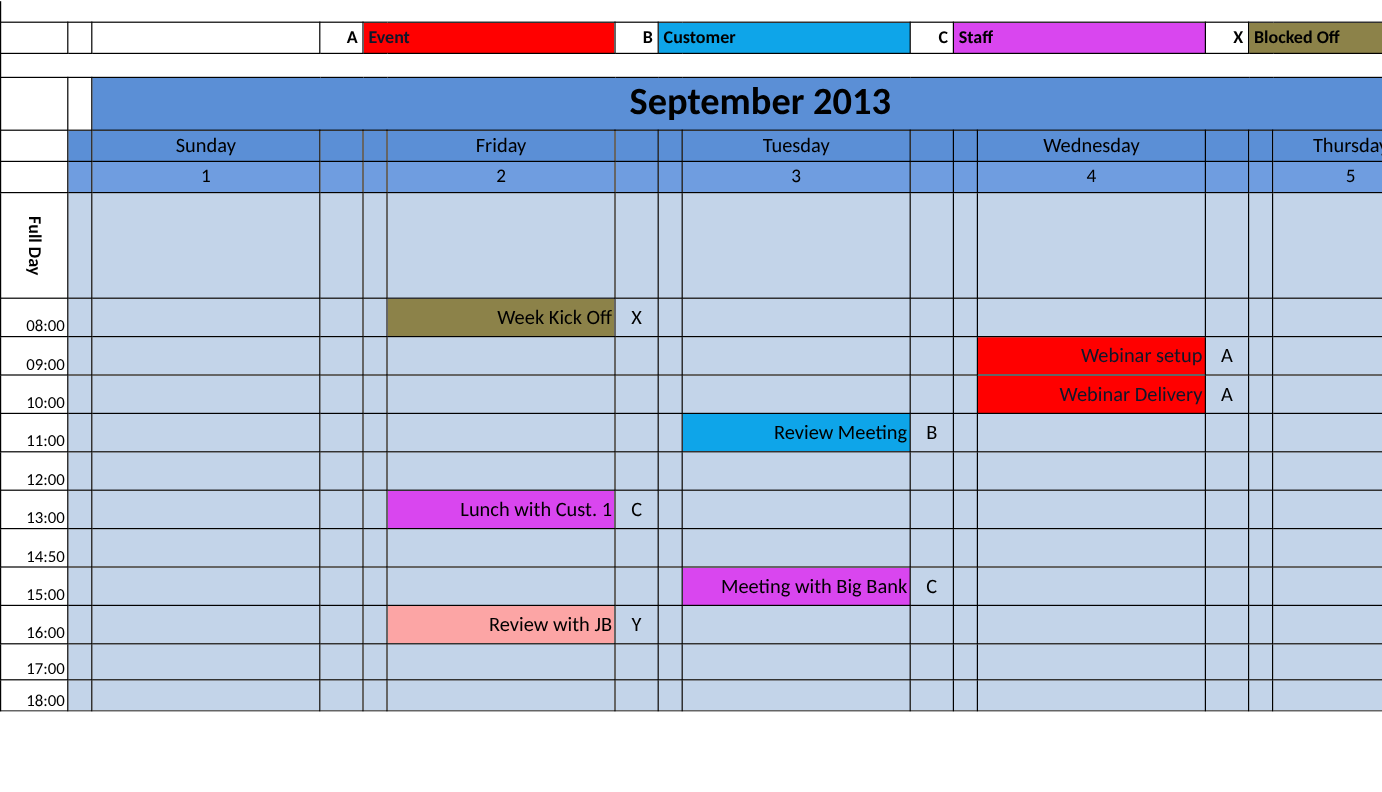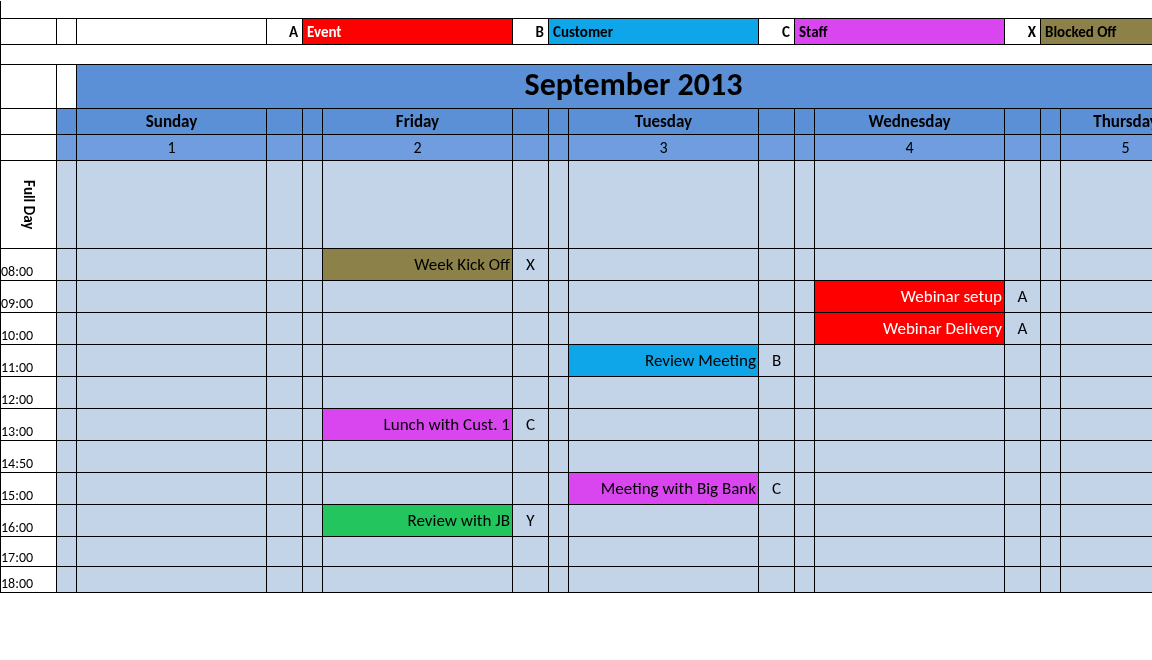--- a/index.html
+++ b/index.html
@@ -46,34 +46,34 @@
     height: 64px;
     vertical-align: bottom;
     text-align: center;
     font-weight: bold;
     font-size: 32px;
     padding-bottom: 4px !important;
   }
   .day-header {
     background: #5b8fd6;
     text-align: center;
-    font-weight: bold;
+    font-weight: normal;
     font-size: 17px;
     height: 26px;
   }
   .date-header {
     background: #6f9de0;
     text-align: center;
     font-size: 16px;
     height: 24px;
   }
 
   
   .time-cell {
-    text-align: left;
+    text-align: right;
     font-size: 14px;
     padding-right: 2px !important;
     vertical-align: bottom;
   }
   .fullday {
     writing-mode: vertical-rl;
     text-orientation: mixed;
     text-align: center;
     font-weight: bold;
     font-size: 15px;
@@ -88,25 +88,25 @@
     font-size: 17px;
     padding: 3px 2px !important;
   }
   .code-cell {
     text-align: center;
     font-size: 17px;
   }
   .tall-slot { height: 88px; }
 
   
-  .c-red    { background: #ff0000; color:#ffffff; }
+  .c-red    { background: #ff0000; color:#0f172a; }
   .c-blue   { background: #0ea5e9; }
   .c-yellow { background: #d946ef; }
   .c-olive  { background: #8c8249; color:#000; }
-  .c-green  { background: #22c55e; }
+  .c-green  { background: #fca5a5; }
 
   
   tr.first-row td { border-top: 1px solid #fff; }
 </style>
 </head>
 <body>
 
 <table class="grid">
   <colgroup>
     <col class="col-time">

